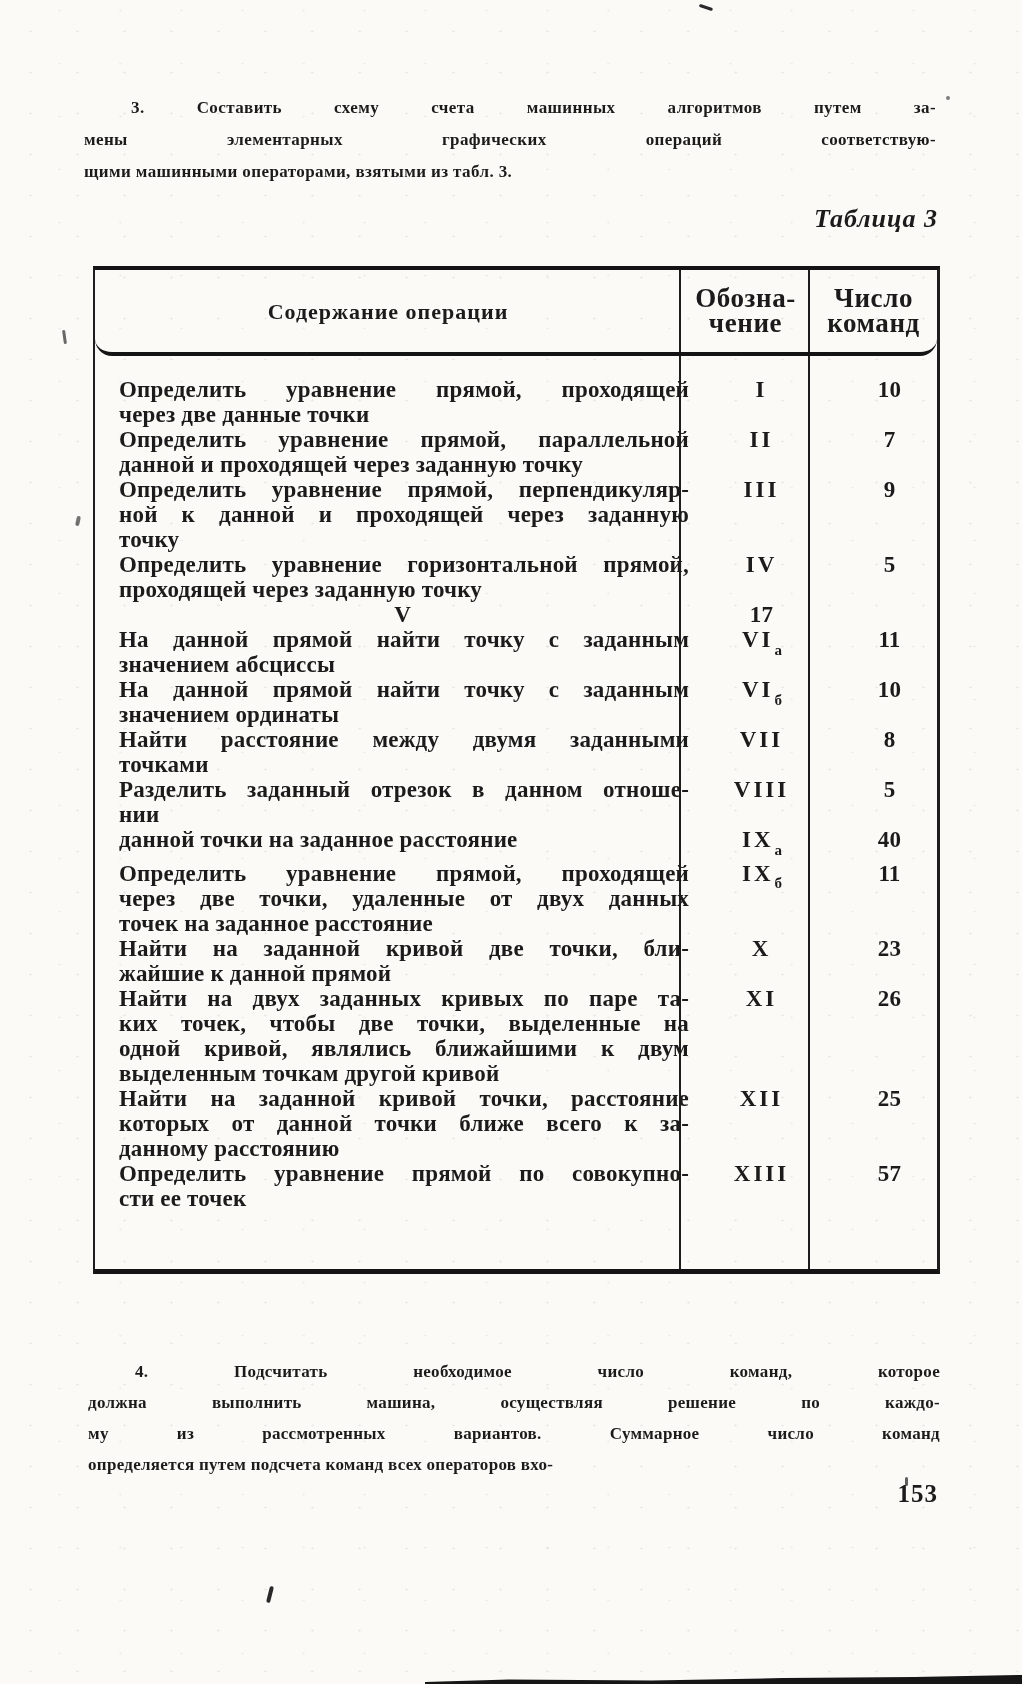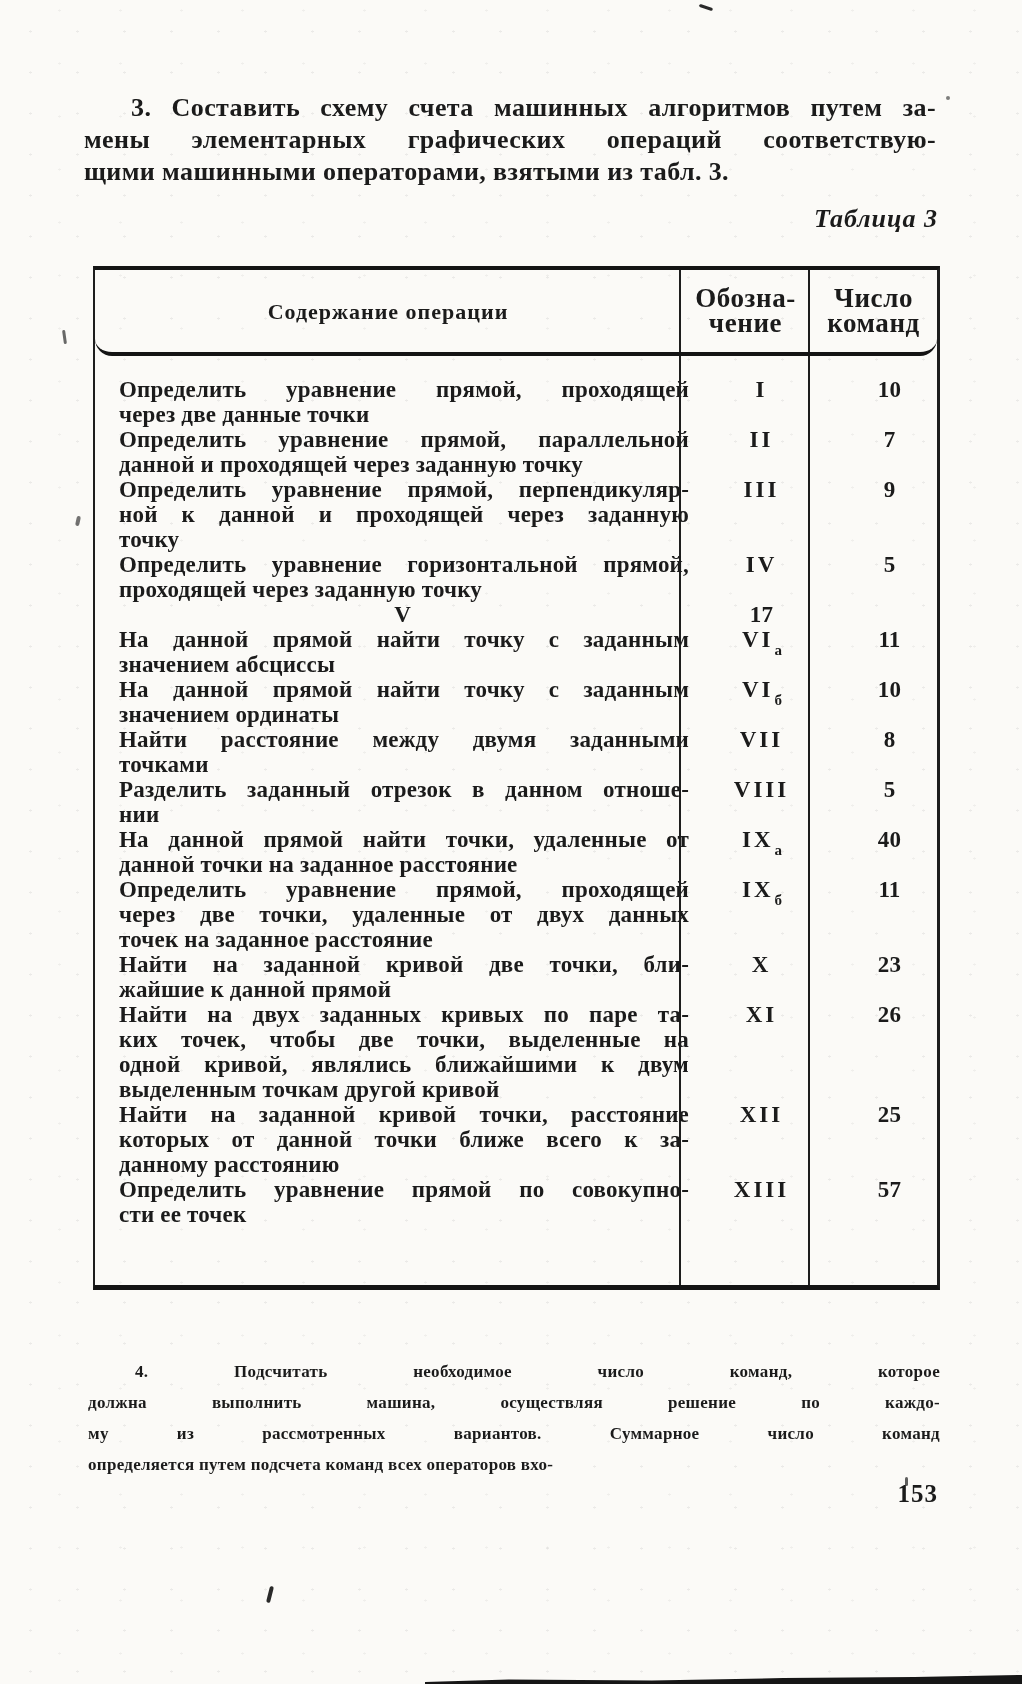--- a/index.html
+++ b/index.html
@@ -11,21 +11,21 @@
     background-image:
       radial-gradient(rgba(20,20,20,0.07) 1px, transparent 1.4px),
       radial-gradient(rgba(20,20,20,0.05) 1px, transparent 1.4px);
     background-size:47px 41px,61px 53px;
     background-position:7px 11px,29px 37px;
     overflow:hidden;
     font-family:"Liberation Serif","DejaVu Serif",serif;
     color:#1b1b1b;
   }
   .para{position:absolute;font-weight:bold;}
-  .para3{left:84px;top:92px;width:852px;font-size:26px;line-height:32px;letter-spacing:0.4px;}
+  .para3{left:84px;top:92px;width:852px;font-size:17px;line-height:32px;letter-spacing:0.4px;}
   .para4{left:88px;top:1356px;width:852px;font-size:17px;line-height:31px;letter-spacing:0.3px;}
   .line{text-align:justify;text-align-last:justify;white-space:nowrap;}
   .line-last{text-align-last:auto;white-space:normal;}
   .line-indent{text-indent:47px;}
   .caption{
     position:absolute;top:204px;right:84px;
     font-size:26px;font-style:italic;font-weight:bold;letter-spacing:1px;
   }
   .dtable{
     position:absolute;left:93px;top:266px;width:842px;
@@ -157,21 +157,20 @@
         <div class="trow">
           <div class="tc tc1">
             <div class="line oline">Разделить заданный отрезок в данном отноше-</div>
             <div class="line oline line-last">нии</div>
           </div>
           <div class="tc tc2">VIII</div>
           <div class="tc tc3">5</div>
         </div>
         <div class="trow">
           <div class="tc tc1">
-            <div class="line oline">На данной прямой найти точки, удаленные от</div>
             <div class="line oline line-last">данной точки на заданное расстояние</div>
           </div>
           <div class="tc tc2">IX<sub>а</sub></div>
           <div class="tc tc3">40</div>
         </div>
         <div class="trow">
           <div class="tc tc1">
             <div class="line oline">Определить уравнение прямой, проходящей</div>
             <div class="line oline">через две точки, удаленные от двух данных</div>
             <div class="line oline line-last">точек на заданное расстояние</div>

